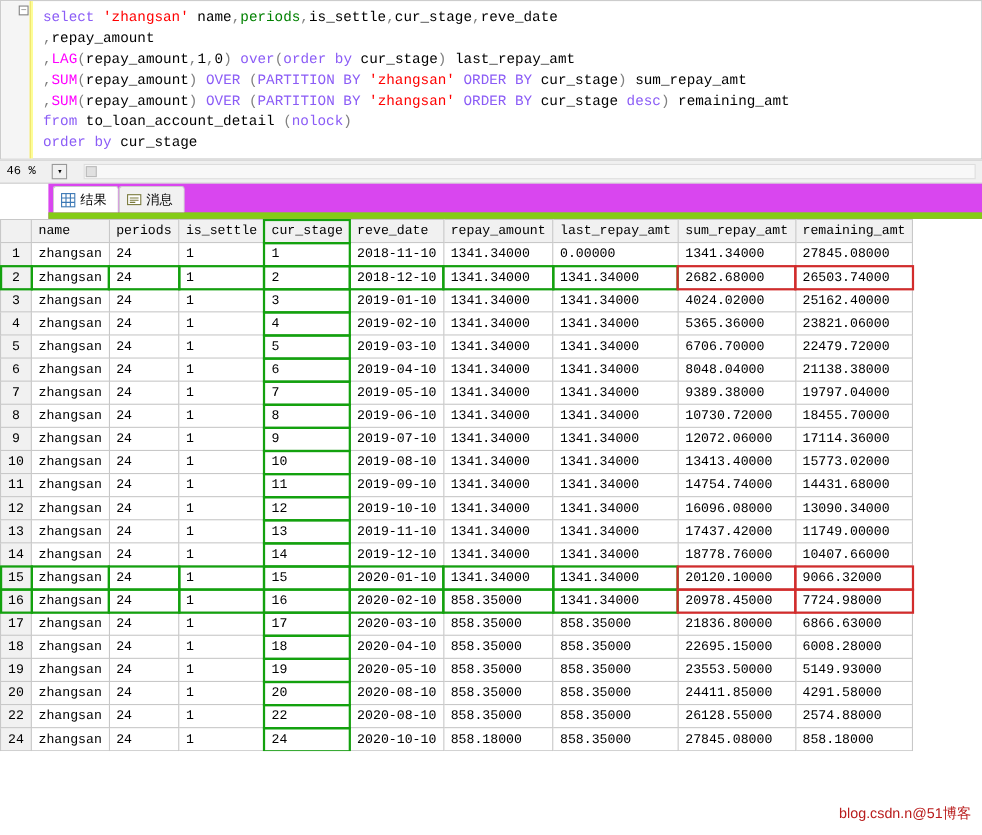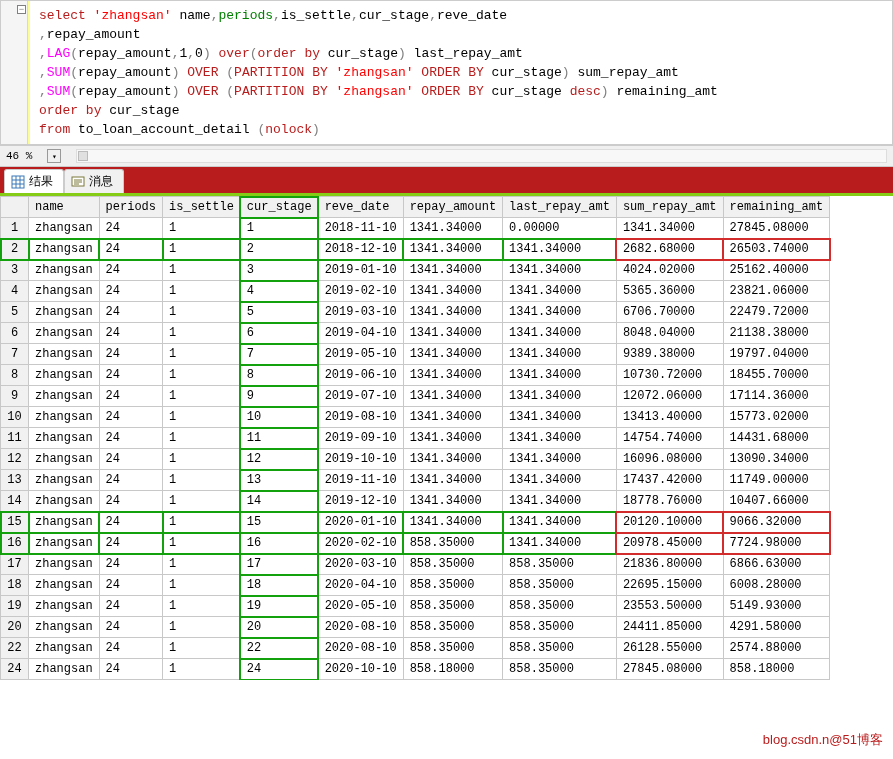--- a/index.html
+++ b/index.html
@@ -2,34 +2,34 @@
 <html><head>
 <meta charset="utf-8">
 <style>
   * { box-sizing: border-box; margin: 0; padding: 0; }
   body { font-family: "Consolas", "Courier New", monospace; font-size: 12px; background: #fff; color: #000; }
 
   .editor-area { background: #fff; border: 1px solid #ccc; position: relative; padding: 2px 0 2px 0; }
   .gutter { position: absolute; left: 0; top: 0; bottom: 0; width: 28px; background: #f5f5f5; border-right: 1px solid #e3e3e3; }
   .code-lines { margin-left: 32px; padding: 3px 6px; line-height: 19px; font-size: 13px; }
   .code-line { white-space: pre; font-family: "Courier New", monospace; }
-  .kw-blue { color: #b91c1c; }
+  .kw-blue { color: #8b5cf6; }
   .kw-red { color: #ff0000; }
   .kw-green { color: #008000; }
   .kw-magenta { color: #ff00ff; }
   .kw-gray { color: #808080; }
   .collapse-mark { position:absolute; left:16px; top:4px; width:9px; height:9px; border:1px solid #808080; font-size:9px; line-height:8px; text-align:center; color:#808080; background:#fff;}
   .yellow-bar { position:absolute; left:26px; top:0; bottom:0; width:3px; background:#fdfd96; border-left:1px solid #eee069;}
 
   .zoom-bar { background:#f0f0f0; border-top:1px solid #ccc; border-bottom:1px solid #ccc; padding:3px 6px; font-size:11px; display:flex; align-items:center; gap:15px; }
   .zoom-bar .track { flex:1; height:14px; background:#f8f8f8; border:1px solid #ddd; position:relative;}
   .zoom-bar .thumb { position:absolute; left:1px; top:1px; width:10px; bottom:1px; background:#e0e0e0; border:1px solid #bbb;}
   .dropdown-icon { width:14px; height:14px; border:1px solid #999; display:inline-flex; align-items:center; justify-content:center; font-size:8px;}
 
-  .tab-bar { display:flex; border-bottom:3px solid #84cc16; background:#b91c1c; padding:2px 4px 0 4px; gap:0; }
+  .tab-bar { display:flex; border-bottom:6px solid #84cc16; background:#d946ef; padding:2px 4px 0 4px; gap:0;margin-left:44px; }
   .tab { padding:3px 10px 3px 6px; border:1px solid #ccc; border-bottom:none; background:#fff; display:flex; align-items:center; gap:4px; font-size:12px; font-family:"Microsoft YaHei","SimSun",sans-serif; border-top-left-radius:3px; border-top-right-radius:3px;}
   .tab.inactive { background:#f1f1f1; }
   .icon-grid { width:14px; height:14px; }
   .icon-msg  { width:14px; height:14px; }
 
   .grid-wrap { overflow:auto; }
   table.results { border-collapse:collapse; font-family:"SimSun","Courier New",monospace; font-size:12px; }
   table.results th, table.results td { border:1px solid #c8c8c8; padding:3px 6px; text-align:left; white-space:nowrap; background:#fff; height:21px; }
   table.results th { background:#f1f1f1; font-weight:normal; }
   table.results th.rowhdr { text-align:center; width:28px; background:#f1f1f1; }
@@ -45,22 +45,22 @@
   <div class="gutter">
     <div class="collapse-mark">−</div>
     <div class="yellow-bar"></div>
   </div>
   <div class="code-lines">
     <div class="code-line"><span class="kw-blue">select </span><span class="kw-red">'zhangsan'</span><span> name</span><span class="kw-gray">,</span><span class="kw-green">periods</span><span class="kw-gray">,</span><span>is_settle</span><span class="kw-gray">,</span><span>cur_stage</span><span class="kw-gray">,</span><span>reve_date</span></div>
     <div class="code-line"><span class="kw-gray">,</span><span>repay_amount</span></div>
     <div class="code-line"><span class="kw-gray">,</span><span class="kw-magenta">LAG</span><span class="kw-gray">(</span><span>repay_amount</span><span class="kw-gray">,</span><span>1</span><span class="kw-gray">,</span><span>0</span><span class="kw-gray">) </span><span class="kw-blue">over</span><span class="kw-gray">(</span><span class="kw-blue">order</span><span> </span><span class="kw-blue">by</span><span> cur_stage</span><span class="kw-gray">)</span><span> last_repay_amt</span></div>
     <div class="code-line"><span class="kw-gray">,</span><span class="kw-magenta">SUM</span><span class="kw-gray">(</span><span>repay_amount</span><span class="kw-gray">) </span><span class="kw-blue">OVER </span><span class="kw-gray">(</span><span class="kw-blue">PARTITION</span><span> </span><span class="kw-blue">BY </span><span class="kw-red">'zhangsan'</span><span> </span><span class="kw-blue">ORDER</span><span> </span><span class="kw-blue">BY</span><span> cur_stage</span><span class="kw-gray">)</span><span> sum_repay_amt</span></div>
     <div class="code-line"><span class="kw-gray">,</span><span class="kw-magenta">SUM</span><span class="kw-gray">(</span><span>repay_amount</span><span class="kw-gray">) </span><span class="kw-blue">OVER </span><span class="kw-gray">(</span><span class="kw-blue">PARTITION</span><span> </span><span class="kw-blue">BY </span><span class="kw-red">'zhangsan'</span><span> </span><span class="kw-blue">ORDER</span><span> </span><span class="kw-blue">BY</span><span> cur_stage </span><span class="kw-blue">desc</span><span class="kw-gray">)</span><span> remaining_amt</span></div>
+    <div class="code-line"><span class="kw-blue">from</span><span> to_loan_account_detail </span><span class="kw-gray">(</span><span class="kw-blue">nolock</span><span class="kw-gray">)</span></div>
     <div class="code-line"><span class="kw-blue">order</span><span> </span><span class="kw-blue">by</span><span> cur_stage</span></div>
-    <div class="code-line"><span class="kw-blue">from</span><span> to_loan_account_detail </span><span class="kw-gray">(</span><span class="kw-blue">nolock</span><span class="kw-gray">)</span></div>
   </div>
 </div>
 
 <div class="zoom-bar">
   <span>46 %</span>
   <span class="dropdown-icon">▾</span>
   <div class="track">
       <div class="thumb"></div>
     </div>
 </div>

